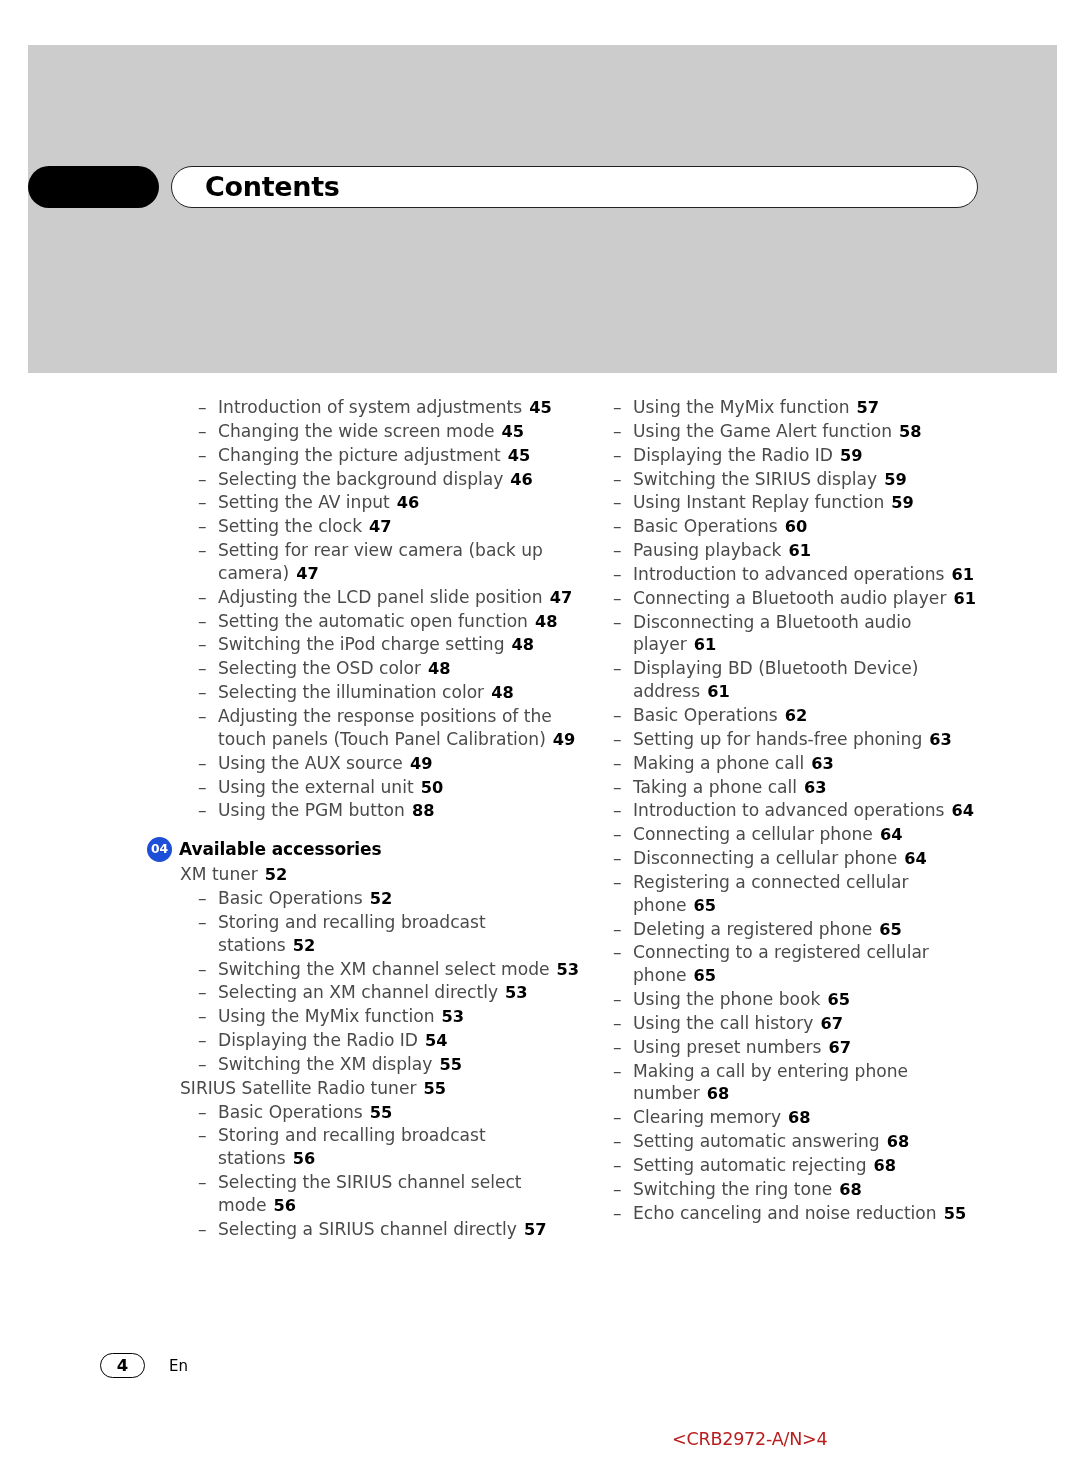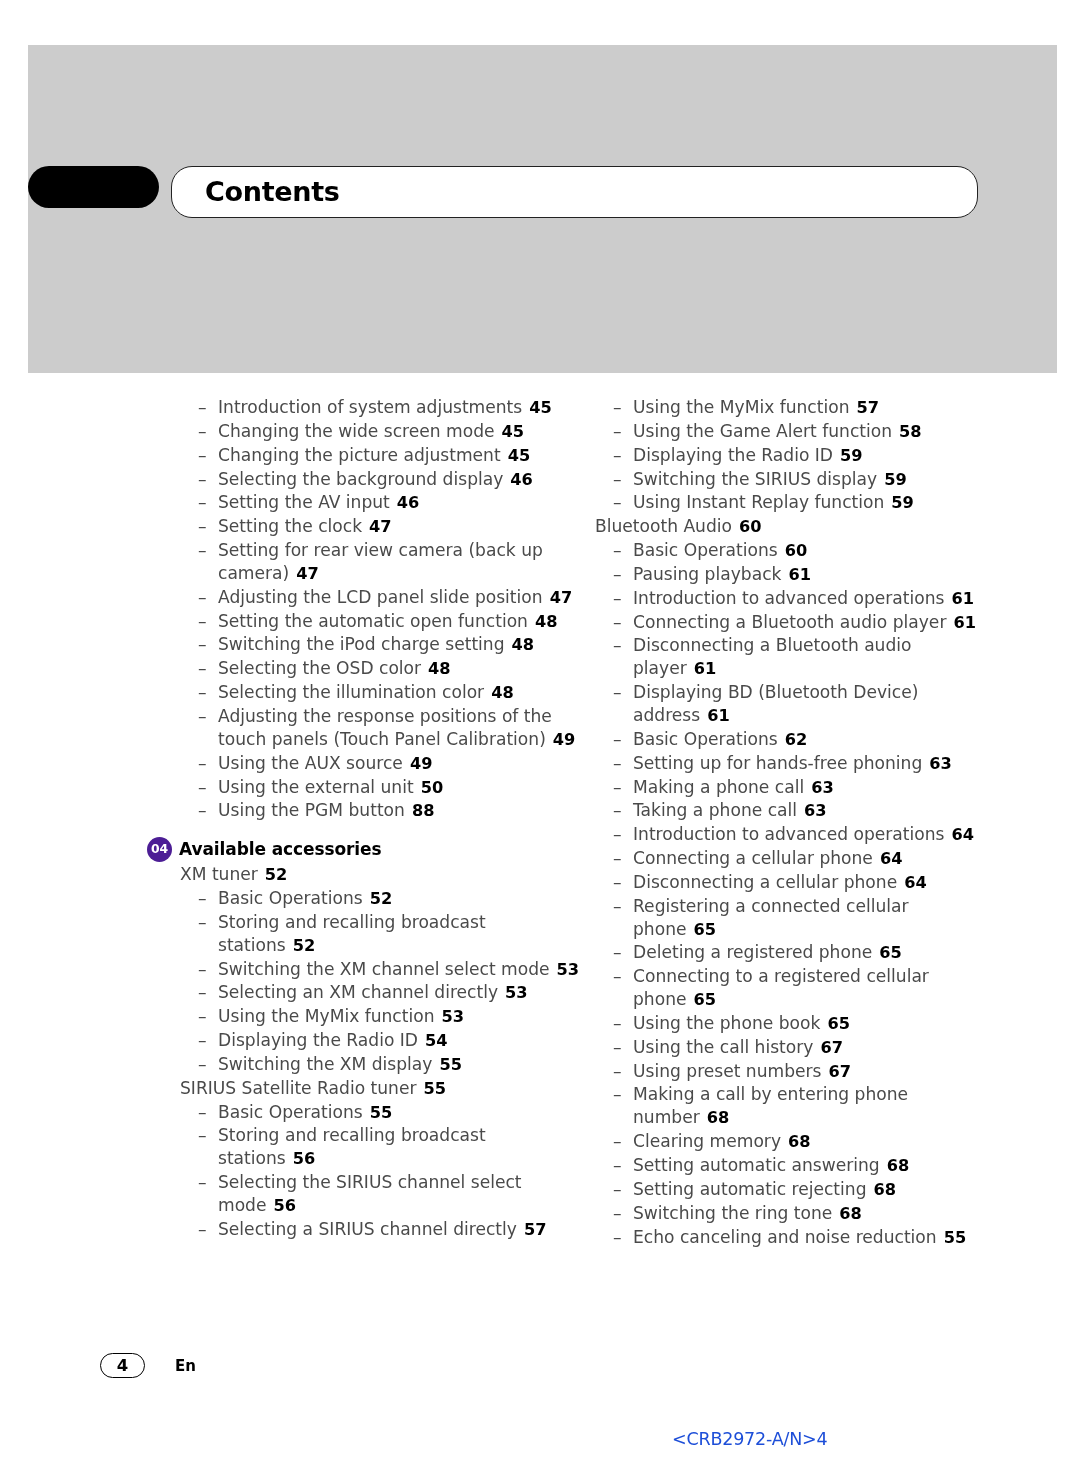--- a/index.html
+++ b/index.html
@@ -31,21 +31,21 @@
     width: 131px;
     height: 42px;
     background: #000000;
     border-radius: 21px;
   }
   #header-bar {
     position: absolute;
     left: 143px;
     top: 121px;
     width: 807px;
-    height: 52px;
+    height: 42px;
     background: #ffffff;
     border: 1.6px solid #222222;
     border-radius: 21px;
     box-sizing: border-box;
   }
   #header-title {
     position: absolute;
     left: 33px;
     top: 50%;
     transform: translateY(-52%);
@@ -118,21 +118,21 @@
     align-items: center;
     margin-top: 14px;
     margin-bottom: 1px;
     margin-left: -33px;
   }
   .sec-badge {
     flex: 0 0 auto;
     width: 25px;
     height: 25px;
     border-radius: 50%;
-    background: #4c1d95;
+    background: #1d4ed8;
     color: #ffffff;
     font-size: 12.4px;
     font-weight: bold;
     display: flex;
     align-items: center;
     justify-content: center;
     margin-right: 7px;
   }
   .sec-title {
     font-size: 17px;
@@ -156,31 +156,31 @@
     border-radius: 13px;
     display: flex;
     align-items: center;
     justify-content: center;
     font-size: 16.5px;
     font-weight: bold;
     color: #000000;
     box-sizing: border-box;
   }
   #page-lang {
-    margin-left: 30px;
+    margin-left: 24px;
     font-size: 15px;
-    font-weight: bold;
+    font-weight: normal;
     color: #000000;
   }
   #doc-code {
     position: absolute;
     left: 672px;
     top: 1429px;
     font-size: 17.5px;
-    color: #1d4ed8;
+    color: #b91c1c;
     font-family: "DejaVu Sans", sans-serif;
     letter-spacing: -0.2px;
   }
 </style>
 </head>
 <body>
 
 <div id="header-band">
   <div id="header-tab"></div>
   <div id="header-bar">
@@ -325,24 +325,20 @@
         <span class="entry-text">Displaying the Radio ID<span class="pg">59</span></span>
       </div>
       <div class="entry sub">
         <span class="dash">–</span>
         <span class="entry-text">Switching the SIRIUS display<span class="pg">59</span></span>
       </div>
       <div class="entry sub">
         <span class="dash">–</span>
         <span class="entry-text">Using Instant Replay function<span class="pg">59</span></span>
       </div>
-      <div class="entry top">
-        <span class="notdash"></span>
-        <span class="entry-text">Bluetooth Audio<span class="pg">60</span></span>
-      </div>
       <div class="entry sub">
         <span class="dash">–</span>
         <span class="entry-text">Basic Operations<span class="pg">60</span></span>
       </div>
       <div class="entry sub">
         <span class="dash">–</span>
         <span class="entry-text">Pausing playback<span class="pg">61</span></span>
       </div>
       <div class="entry sub">
         <span class="dash">–</span>

